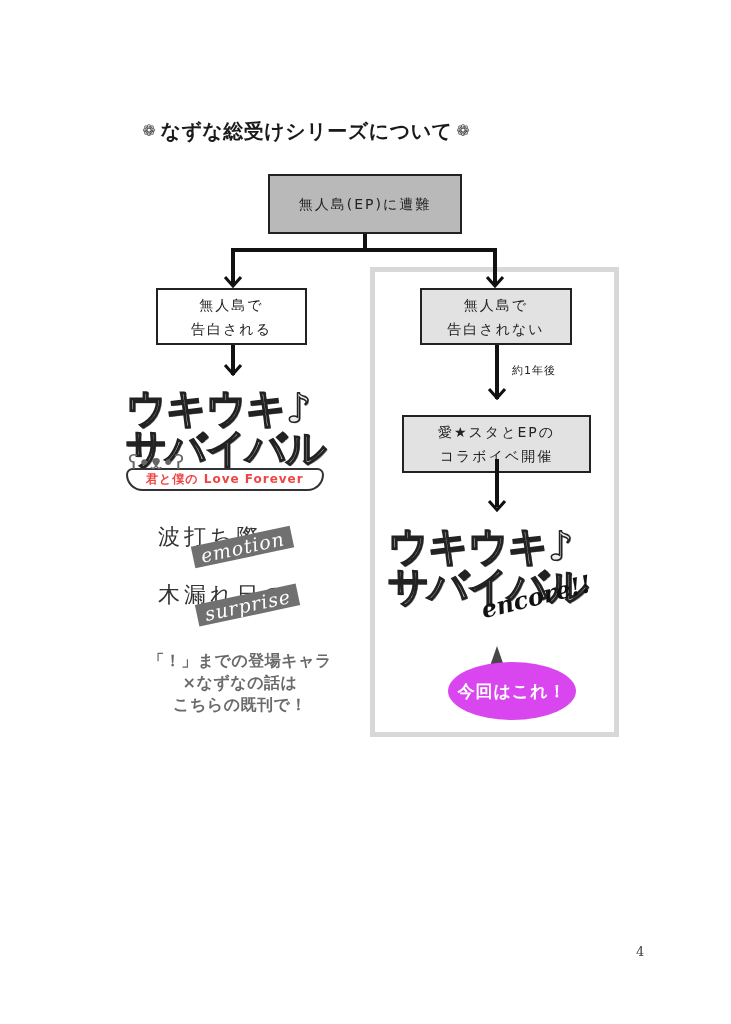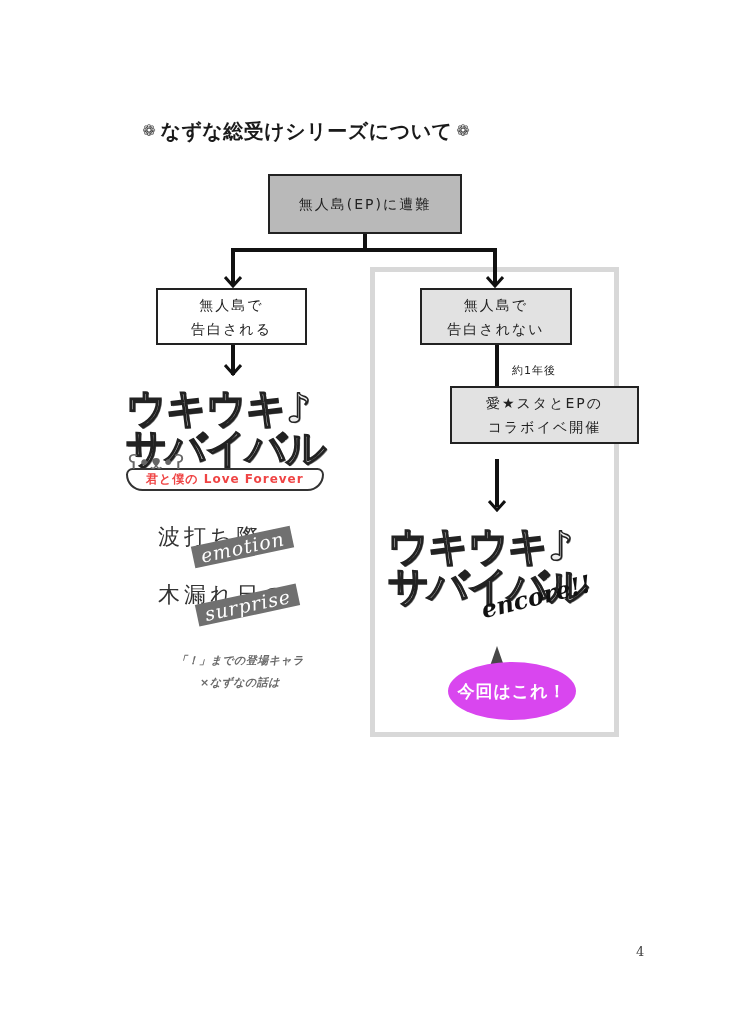--- a/index.html
+++ b/index.html
@@ -15,21 +15,21 @@
   .title .flower { font-size: 16px; color: #444; margin: 0 4px; vertical-align: 2px; }
 
   .box {
     border: 2px solid #222; display: flex; align-items: center; justify-content: center;
     text-align: center; font-size: 14px; line-height: 24px; letter-spacing: 2px; color: #222;
     box-sizing: border-box;
   }
   .box-root { left: 268px; top: 174px; width: 194px; height: 60px; background: #b9b9b9; }
   .box-left { left: 156px; top: 288px; width: 151px; height: 57px; background: #fff; }
   .box-right { left: 420px; top: 288px; width: 152px; height: 57px; background: #e2e2e2; }
-  .box-collab { left: 402px; top: 386px; width: 189px; height: 58px; background: #e2e2e2; margin-left: 48px; }
+  .box-collab { left: 402px; top: 415px; width: 189px; height: 58px; background: #e2e2e2; }
 
   .line { background: #111; }
   .arrow-head { width: 18px; height: 12px; }
 
   .highlight {
     left: 370px; top: 267px; width: 249px; height: 470px; box-sizing: border-box;
     border: 5px solid #d8d8d8; background: transparent;
   }
 
   .note { left: 512px; top: 363px; font-size: 11px; letter-spacing: 1px; color: #222; }
@@ -51,22 +51,22 @@
     font-size: 24px; color: #111; transform: rotate(-14deg);
   }
 
   .script-title { font-family: "DejaVu Serif", serif; font-size: 22px; color: #333; letter-spacing: 4px; }
   .tag {
     position: absolute; background: #707070; color: #fff; font-family: "DejaVu Serif", serif;
     font-style: italic; font-size: 19px; padding: 0 8px; transform: rotate(-12deg); letter-spacing: 1px;
   }
 
   .caption {
-    left: 140px; width: 200px; top: 650px; text-align: center; font-size: 11px; font-weight: bold;
-    line-height: 22px; color: #6a6a6a; letter-spacing: 0.5px; font-style: italic;
+    left: 140px; width: 200px; top: 650px; text-align: center; font-size: 16px; font-weight: bold;
+    line-height: 22px; color: #6a6a6a; letter-spacing: 0.5px;
   }
 
   .bubble {
     left: 448px; top: 662px; width: 128px; height: 58px; background: #d946ef; border-radius: 50% / 50%;
     display: flex; align-items: center; justify-content: center; color: #fff; font-weight: bold;
     font-size: 17px; letter-spacing: 1px;
   }
   .bubble-tip {
     left: 490px; top: 646px; width: 0; height: 0; border-left: 7px solid transparent;
     border-right: 7px solid transparent; border-bottom: 20px solid #474747;
@@ -127,20 +127,21 @@
 
 <div class="abs script-title" style="left:158px;top:522px;">波打ち際の</div>
 <div class="tag" style="left:192px;top:536px;">emotion</div>
 
 <div class="abs script-title" style="left:158px;top:580px;">木漏れ日の</div>
 <div class="tag" style="left:196px;top:594px;">surprise</div>
 
 <div class="abs caption">
   <div>「！」までの登場キャラ</div>
   <div>×なずなの話は</div>
+  <div>こちらの既刊で！</div>
 </div>
 
 <div class="abs line" style="left:495px;top:345px;width:4px;height:54px;"></div>
 <svg class="abs arrow-head" style="left:488px;top:388px;" viewBox="0 0 18 12">
     <path d="M1 1 L9 10 L17 1" stroke="#111" stroke-width="3" fill="none"></path>
   </svg>
 <div class="abs note">約1年後</div>
 
 <div class="abs box box-collab">
   <div>

